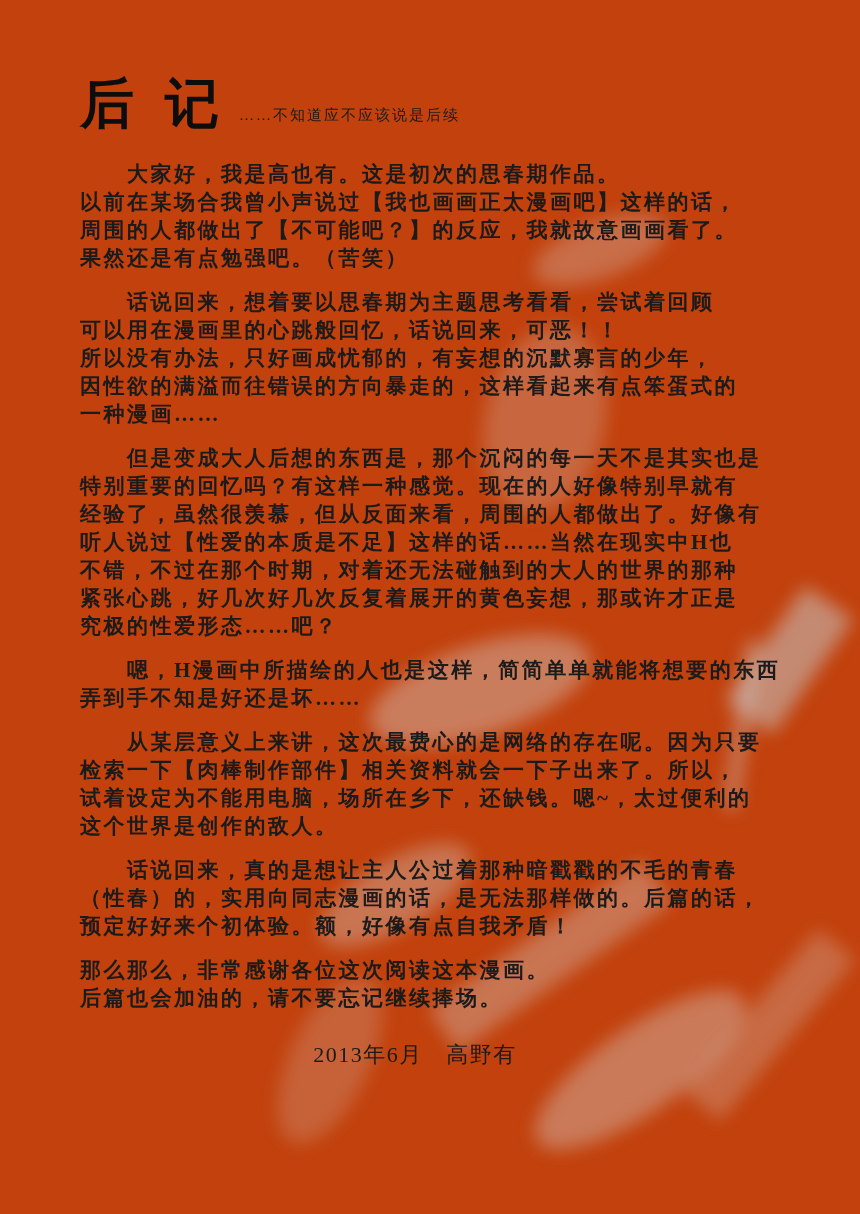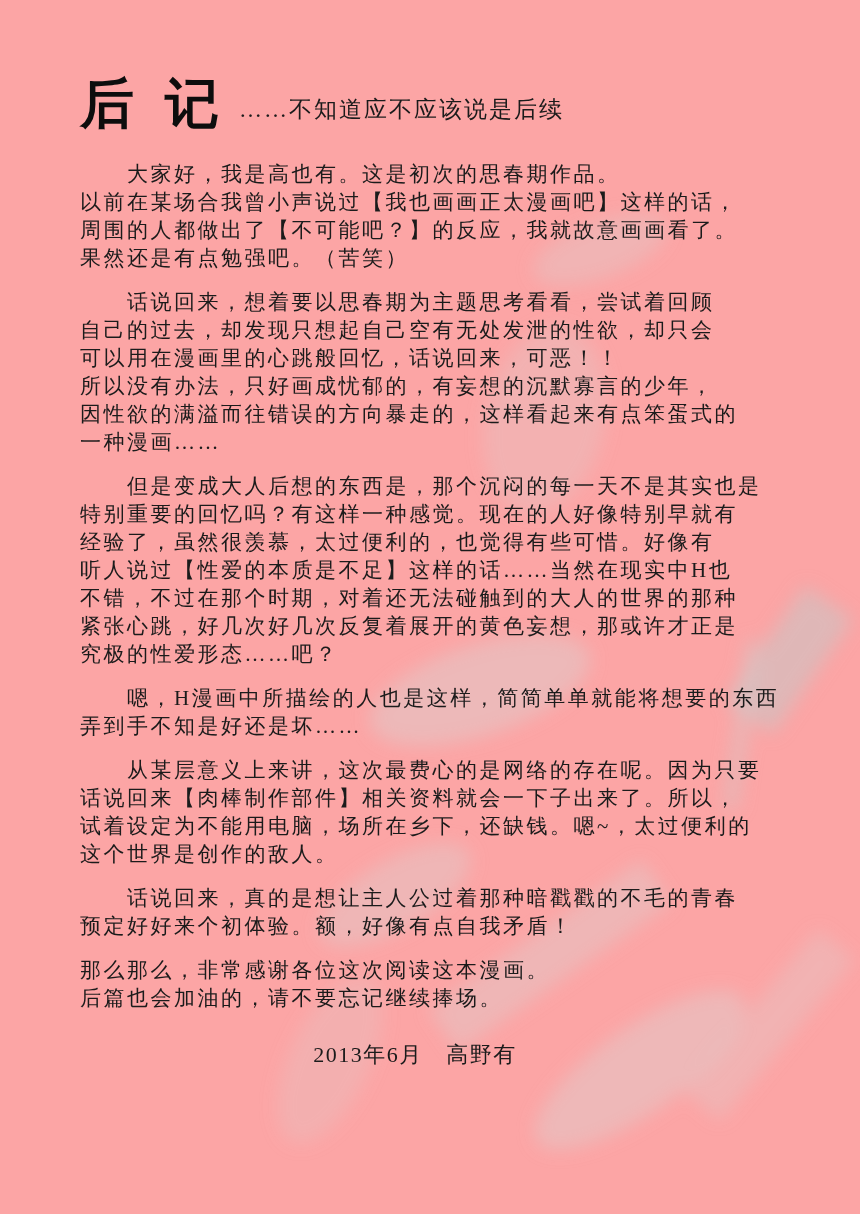--- a/index.html
+++ b/index.html
@@ -1,21 +1,21 @@
 <!DOCTYPE html>
 <html><head>
 <meta charset="utf-8">
 <style>
   html, body { margin: 0; padding: 0; background: #888; }
   .page {
     position: relative;
     width: 860px;
     height: 1214px;
     margin: 0 auto;
-    background: #fca5a5;
+    background: #c2410c;
     overflow: hidden;
     color: #1b1b1b;
     font-family: "Liberation Serif", "DejaVu Serif", serif;
   }
   .watermark {
     position: absolute;
     left: 0; top: 0;
     width: 860px; height: 1214px;
     pointer-events: none;
   }
@@ -33,27 +33,27 @@
   .title {
     font-family: "Liberation Sans", "DejaVu Sans", sans-serif;
     font-weight: 900;
     font-size: 54px;
     line-height: 1.0;
     letter-spacing: 8px;
     color: #0d0d0d;
     white-space: nowrap;
   }
   .subtitle {
-    font-size: 23px;
+    font-size: 15px;
     letter-spacing: 2px;
     margin-left: 12px;
     padding-bottom: 5px;
     white-space: nowrap;
   }
-  .para { margin: 0 0 16px 0; }
+  .para { margin: 0 0 16px 0; font-weight: bold; }
   .line {
     font-size: 21px;
     line-height: 28px;
     letter-spacing: 2.5px;
     white-space: nowrap;
   }
   .signature {
     margin-top: 28px;
     text-align: center;
     font-size: 22px;
@@ -94,51 +94,51 @@
 
     <div class="para">
       <div class="line">　　大家好，我是高也有。这是初次的思春期作品。</div>
       <div class="line">以前在某场合我曾小声说过【我也画画正太漫画吧】这样的话，</div>
       <div class="line">周围的人都做出了【不可能吧？】的反应，我就故意画画看了。</div>
       <div class="line">果然还是有点勉强吧。（苦笑）</div>
     </div>
 
     <div class="para">
       <div class="line">　　话说回来，想着要以思春期为主题思考看看，尝试着回顾</div>
-      <div class="line">自己的过去，却发现只想起自己空有无处发泄的性欲，却只会</div>
       <div class="line">可以用在漫画里的心跳般回忆，话说回来，可恶！！</div>
       <div class="line">所以没有办法，只好画成忧郁的，有妄想的沉默寡言的少年，</div>
       <div class="line">因性欲的满溢而往错误的方向暴走的，这样看起来有点笨蛋式的</div>
       <div class="line">一种漫画……</div>
     </div>
 
     <div class="para">
       <div class="line">　　但是变成大人后想的东西是，那个沉闷的每一天不是其实也是</div>
       <div class="line">特别重要的回忆吗？有这样一种感觉。现在的人好像特别早就有</div>
-      <div class="line">经验了，虽然很羡慕，太过便利的，也觉得有些可惜。好像有</div>
+      <div class="line">经验了，虽然很羡慕，但从反面来看，周围的人都做出了。好像有</div>
       <div class="line">听人说过【性爱的本质是不足】这样的话……当然在现实中H也</div>
       <div class="line">不错，不过在那个时期，对着还无法碰触到的大人的世界的那种</div>
       <div class="line">紧张心跳，好几次好几次反复着展开的黄色妄想，那或许才正是</div>
       <div class="line">究极的性爱形态……吧？</div>
     </div>
 
     <div class="para">
       <div class="line">　　嗯，H漫画中所描绘的人也是这样，简简单单就能将想要的东西</div>
       <div class="line">弄到手不知是好还是坏……</div>
     </div>
 
     <div class="para">
       <div class="line">　　从某层意义上来讲，这次最费心的是网络的存在呢。因为只要</div>
-      <div class="line">话说回来【肉棒制作部件】相关资料就会一下子出来了。所以，</div>
+      <div class="line">检索一下【肉棒制作部件】相关资料就会一下子出来了。所以，</div>
       <div class="line">试着设定为不能用电脑，场所在乡下，还缺钱。嗯~，太过便利的</div>
       <div class="line">这个世界是创作的敌人。</div>
     </div>
 
     <div class="para">
       <div class="line">　　话说回来，真的是想让主人公过着那种暗戳戳的不毛的青春</div>
+      <div class="line">（性春）的，实用向同志漫画的话，是无法那样做的。后篇的话，</div>
       <div class="line">预定好好来个初体验。额，好像有点自我矛盾！</div>
     </div>
 
     <div class="para">
       <div class="line">那么那么，非常感谢各位这次阅读这本漫画。</div>
       <div class="line">后篇也会加油的，请不要忘记继续捧场。</div>
     </div>
 
     <div class="signature">2013年6月　高野有</div>
 

